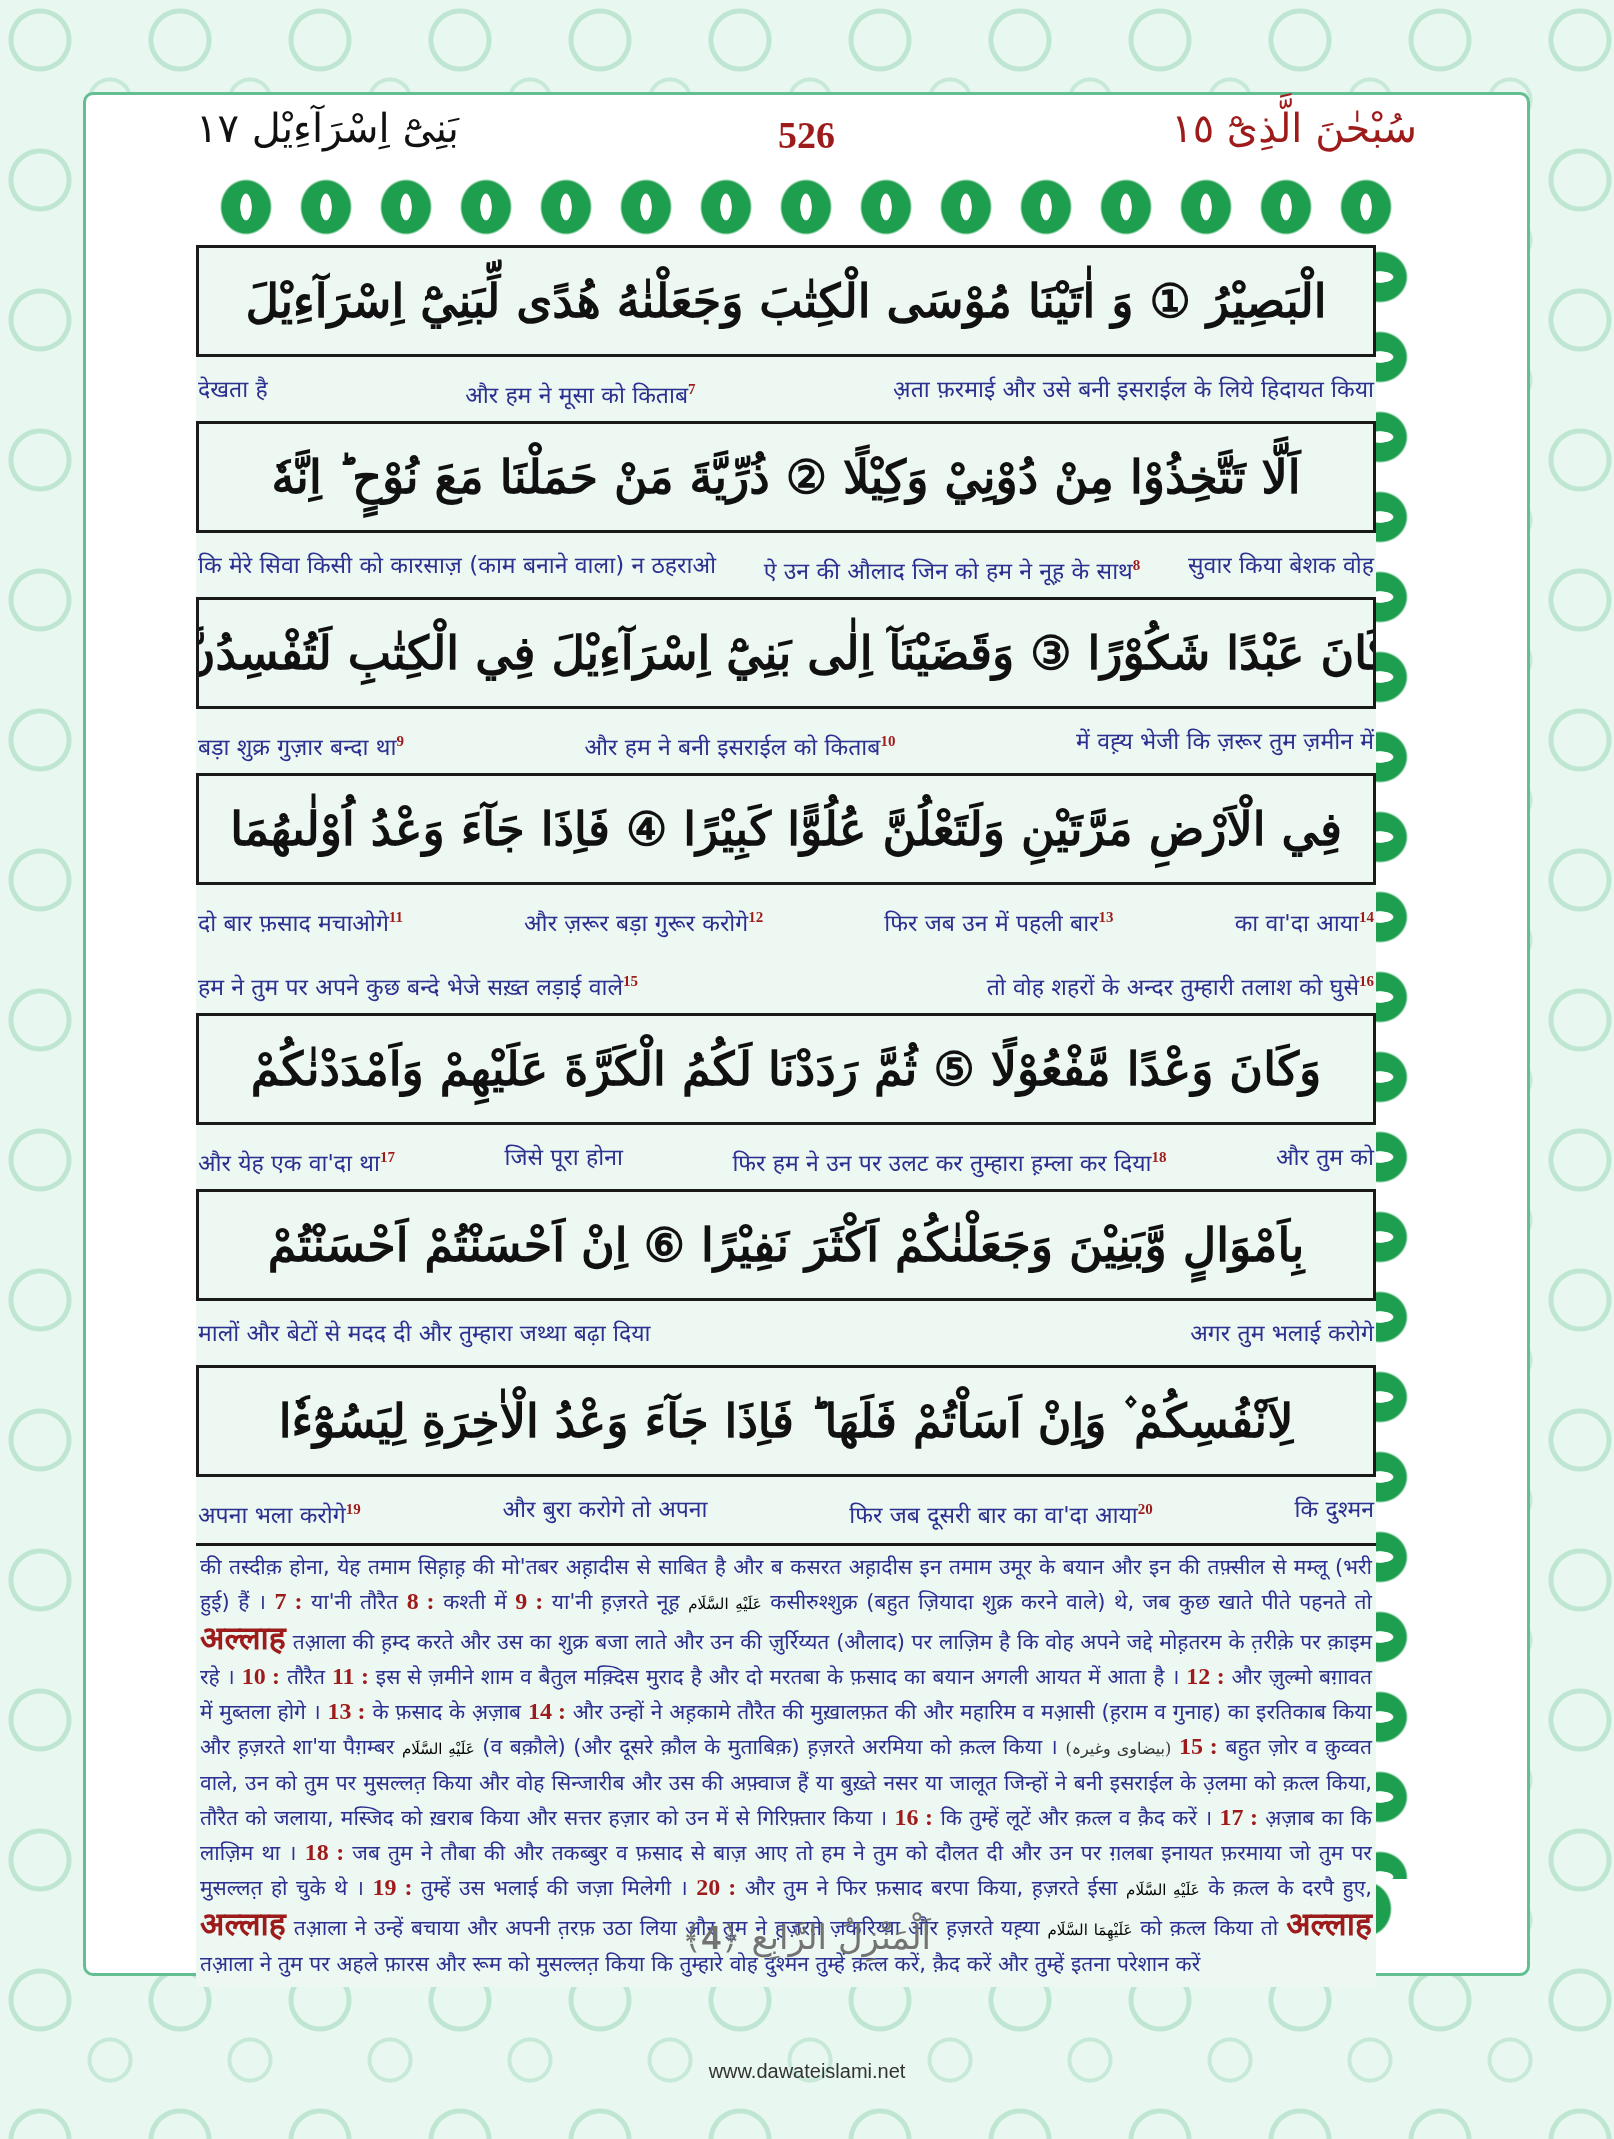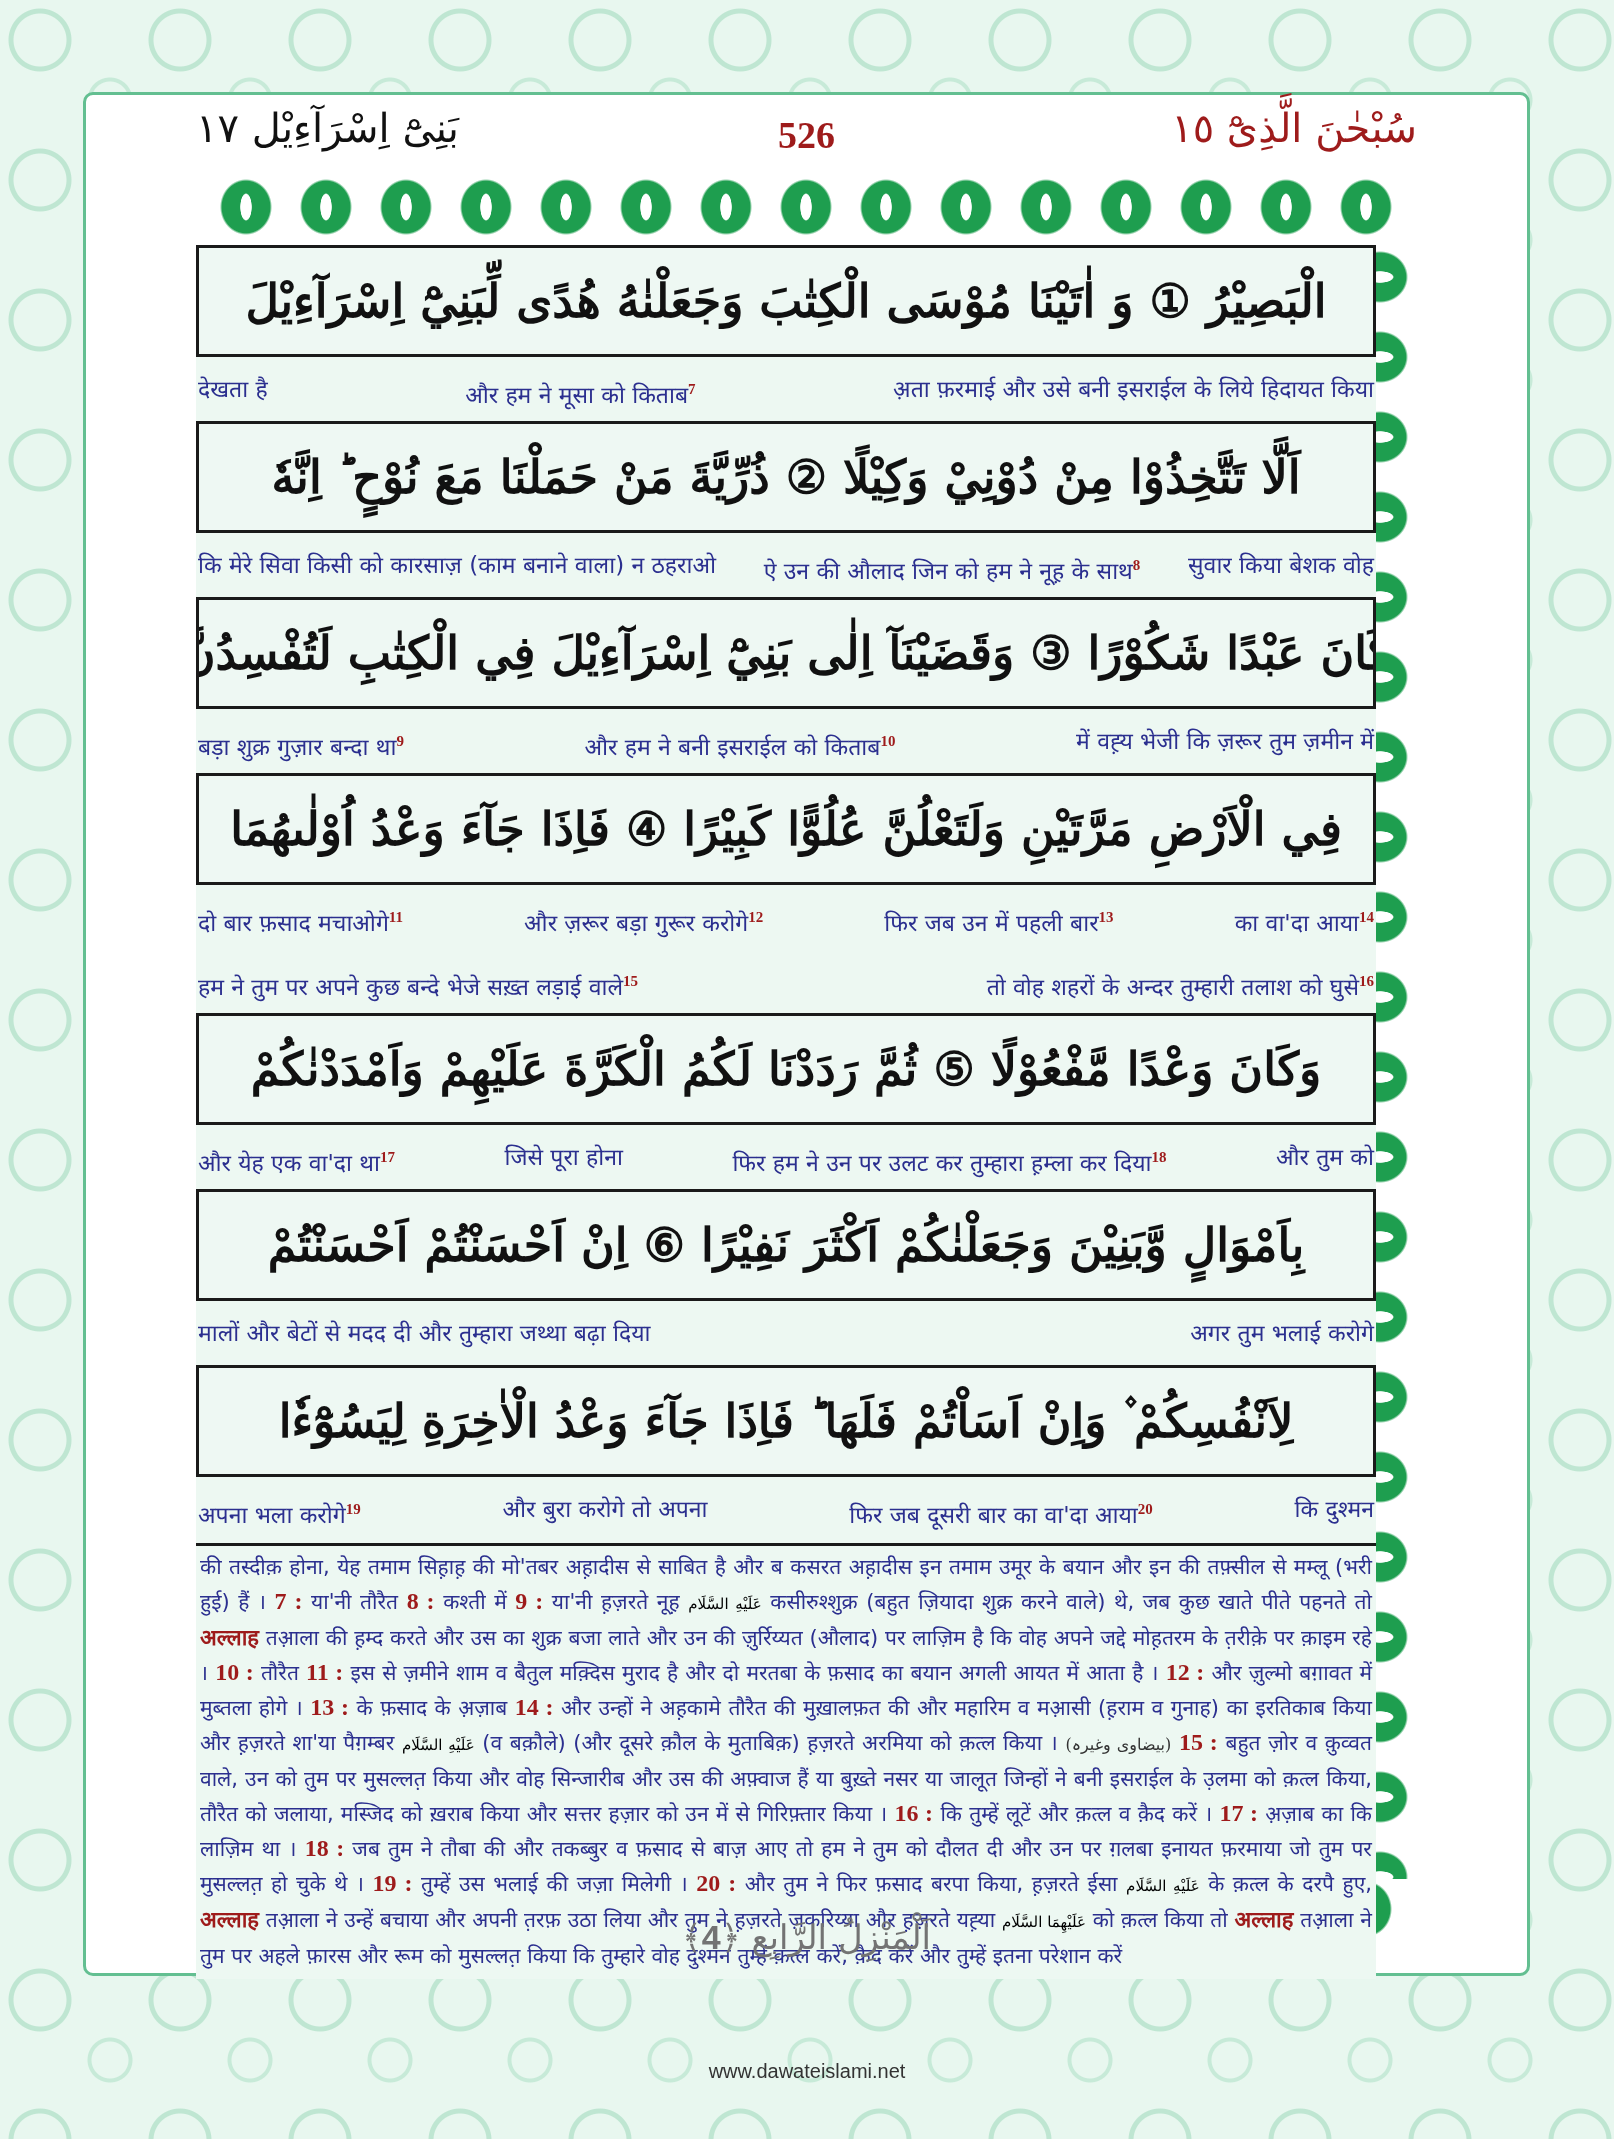--- a/index.html
+++ b/index.html
@@ -68,21 +68,21 @@
   .trans-line {
     height: 40px; line-height: 40px; font-size: 23px; color: #2b2f8f;
     white-space: nowrap; overflow: hidden; padding: 12px 2px;
     display: flex; justify-content: space-between;
   }
   .trans-line .seg { white-space: pre; }
   .sup { color: #9e1b1b; font-weight: bold; font-size: 15px; vertical-align: super; font-family: "Liberation Serif", serif; }
   .divider { height: 3px; background: #1a1a1a; margin: 2px 0 4px; }
   .notes { font-size: 21px; line-height: 34px; color: #2b2f8f; text-align: justify; padding: 0 4px 6px; }
   .note-num { color: #9e1b1b; font-weight: bold; font-family: "Liberation Serif", serif; font-size: 24px; }
-  .allah { color: #9e1b1b; font-weight: bold; font-size: 22px; }
+  .allah { color: #9e1b1b; font-weight: bold; font-size: 32px; }
   .salam { color: #000000; font-family: "DejaVu Serif", serif; font-size: 15px; direction: rtl; }
   .ref { color: #333; font-family: "DejaVu Serif", serif; font-size: 16px; }
   .manzil {
     position: absolute; left: 0; right: 0; bottom: 16px; text-align: center;
     font-family: "DejaVu Serif", serif; font-size: 34px; color: #737373; direction: rtl; margin-top: 24px;
   }
   .manzil .num { font-family: "Liberation Sans", sans-serif; font-weight: bold; }
   .site {
     position: absolute; left: 0; right: 0; top: 2060px; text-align: center;
     font-family: "Liberation Sans", sans-serif; font-size: 20px; color: #333;

